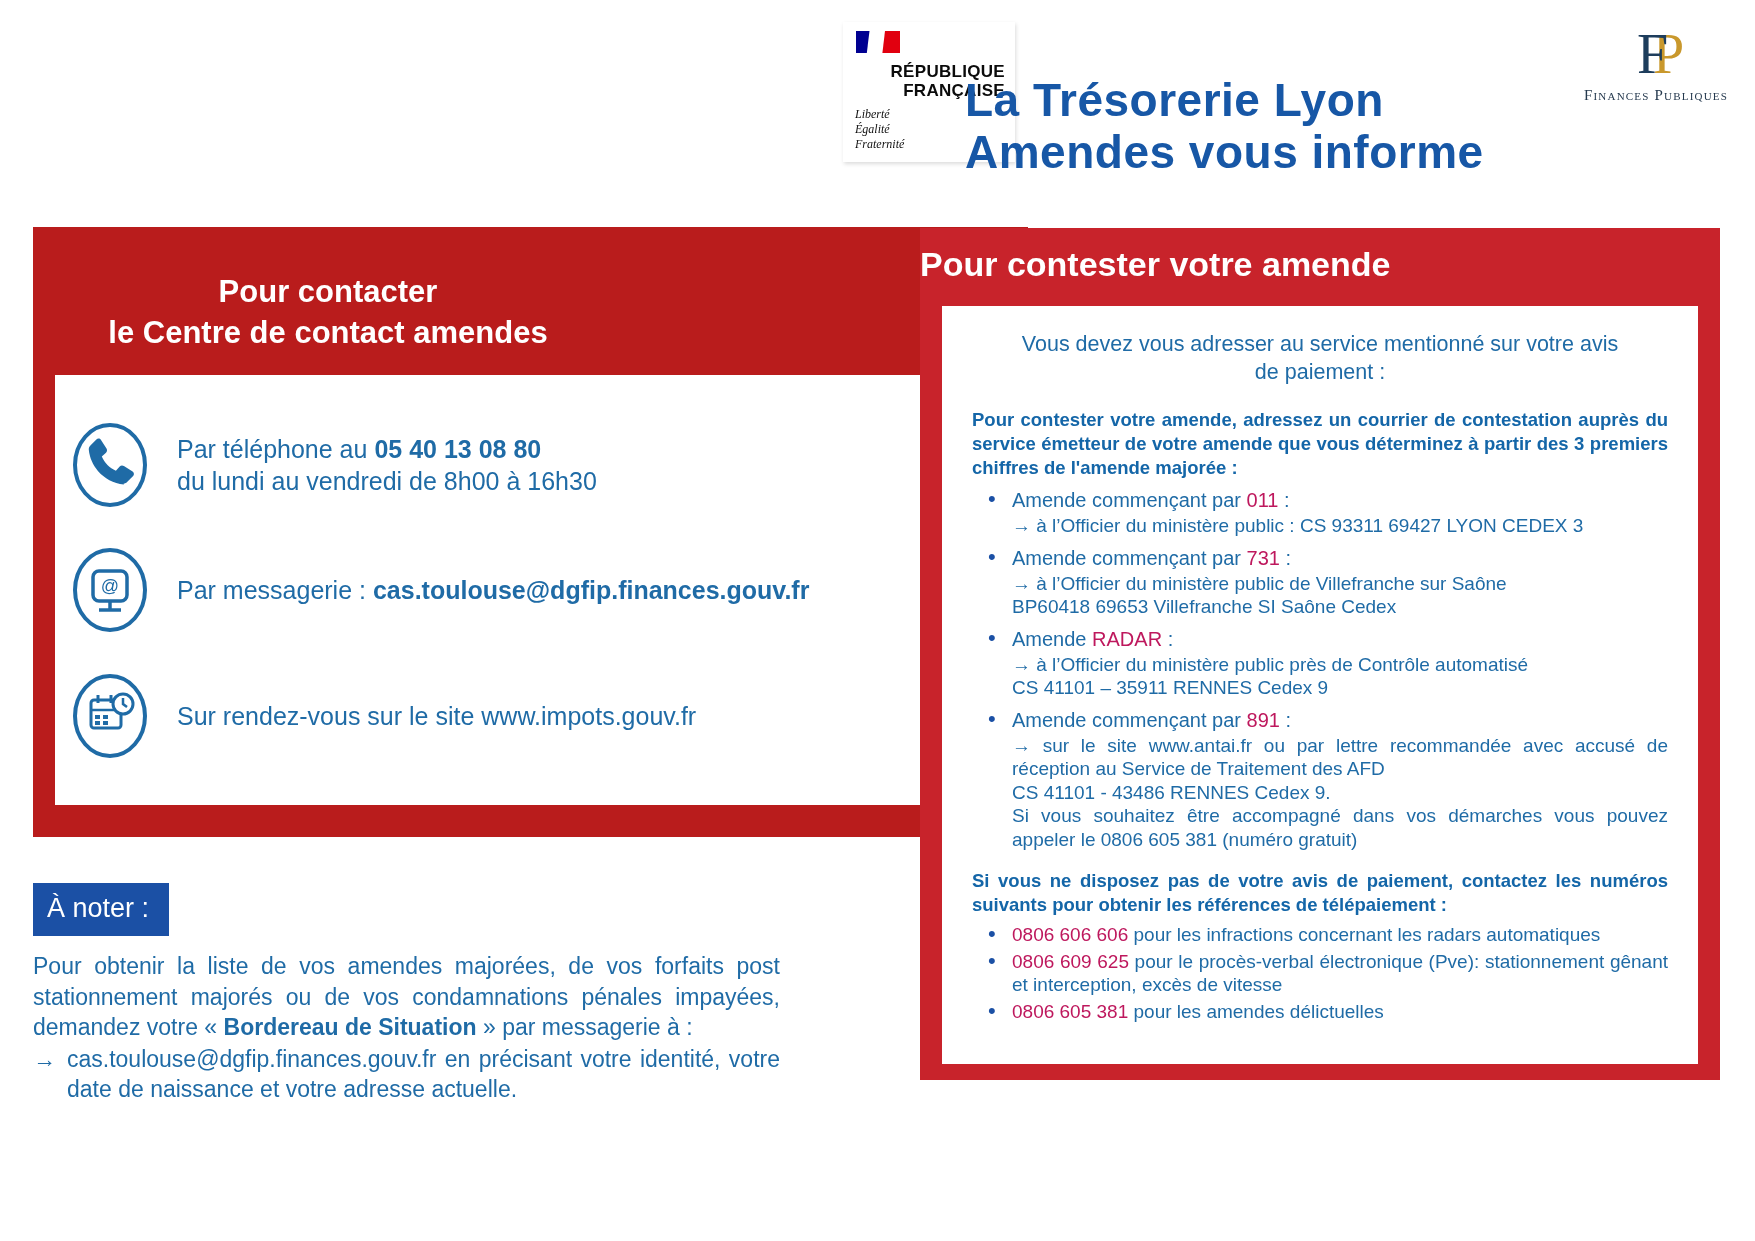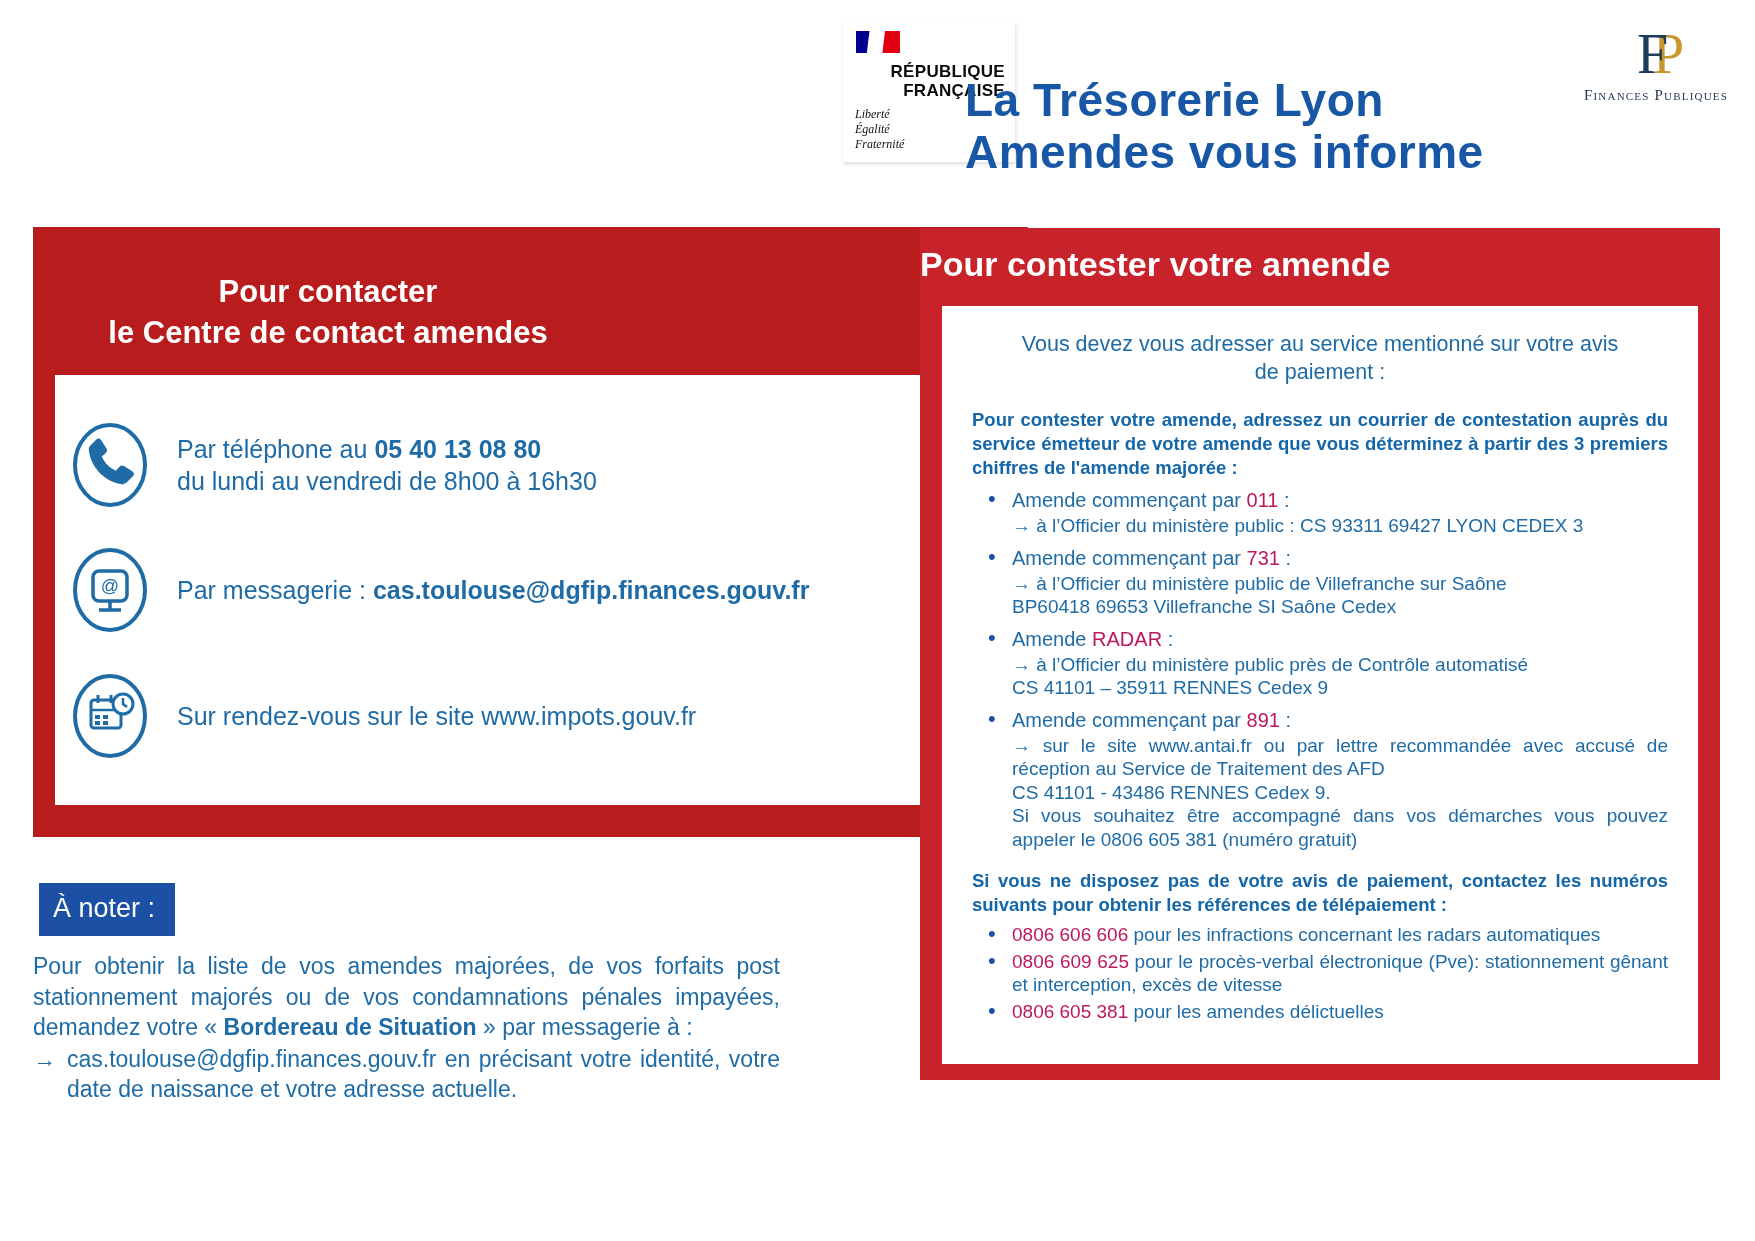--- a/index.html
+++ b/index.html
@@ -23,21 +23,21 @@
   .green-title{position:absolute;top:44px;left:0;width:590px;text-align:center;
                color:#ffffff;font-weight:bold;font-size:31px;line-height:41px;}
   .contact-card{position:absolute;left:22px;right:18px;top:148px;bottom:32px;background:#ffffff;
                 display:flex;flex-direction:column;justify-content:space-evenly;padding:8px 6px 8px 16px;}
   .contact-row{display:flex;align-items:center;gap:28px;}
   .contact-row svg{flex:none;}
   .contact-text{font-size:25px;color:#1f6ba6;line-height:32px;}
   .contact-text b{font-weight:bold;}
 
   
-  .noter-badge{position:absolute;left:39px;top:883px;background:#1b50a5;color:#ffffff;
+  .noter-badge{position:absolute;left:33px;top:883px;background:#1b50a5;color:#ffffff;
                font-size:27px;padding:10px 20px 12px 14px;}
   .note-para{position:absolute;left:33px;top:951px;width:747px;font-size:23px;
              color:#1f6ba6;line-height:30.5px;}
   .note-para p{margin:0;text-align:justify;}
   .note-para b{font-weight:bold;}
   .arrow-row{display:flex;margin-top:1px;}
   .arrow-cell{flex:none;width:34px;}
   .arrow-text{flex:1;text-align:justify;}
 
   

